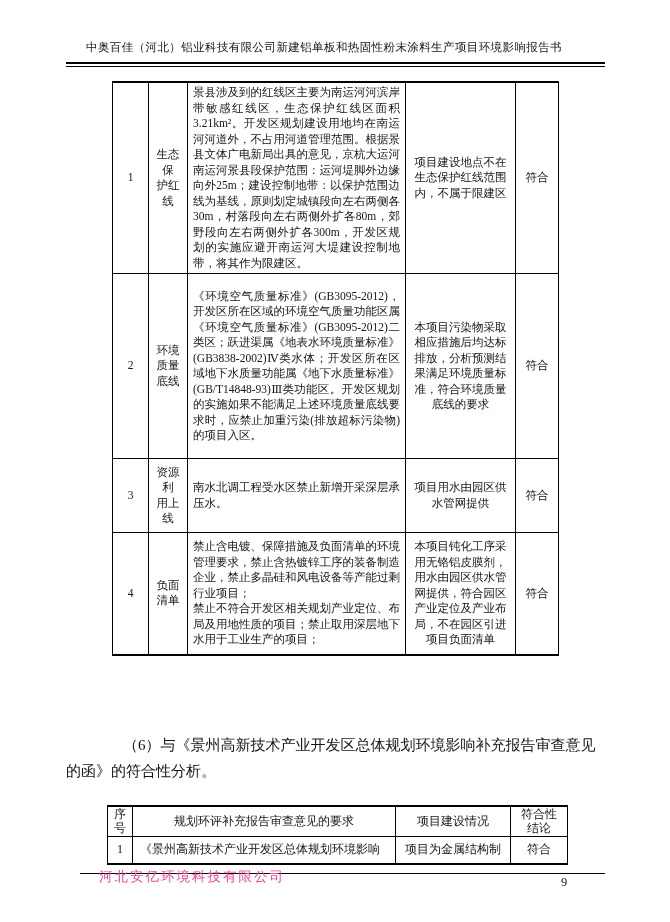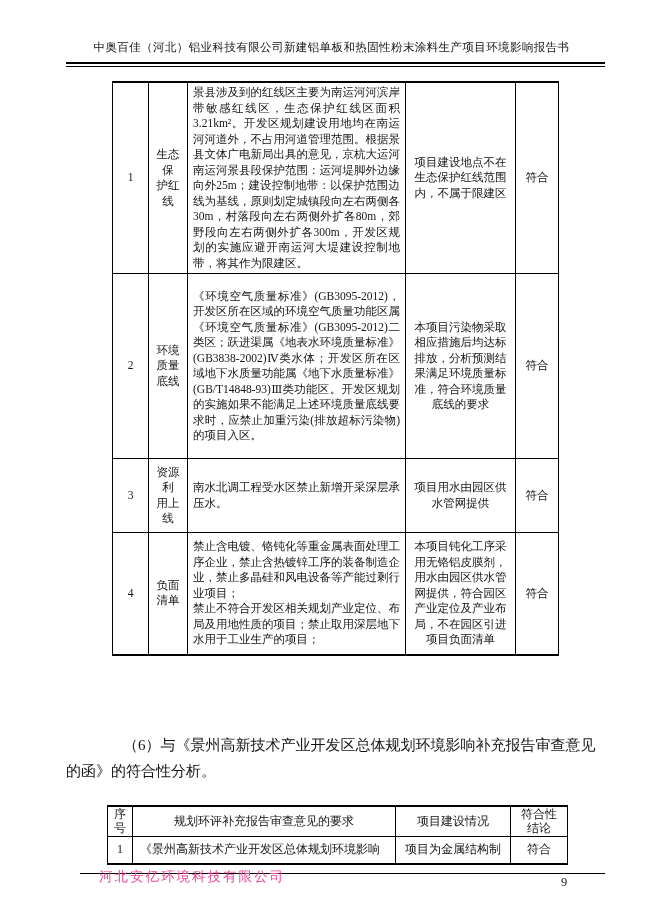--- a/index.html
+++ b/index.html
@@ -3,21 +3,20 @@
 <meta charset="utf-8">
 <style>
   html,body{margin:0;padding:0;background:#ffffff;}
   .page{
     position:relative;
     width:648px;height:922px;
     background:#ffffff;
     font-family:"Liberation Serif","DejaVu Serif",serif;
     color:#111111;
     overflow:hidden;
-    padding-left:15px;
   }
   
   .doc-header{
     position:absolute;top:40px;left:0;right:0;
     text-align:center;
     font-size:11.5px;letter-spacing:0.4px;
     color:#151515;
     white-space:nowrap;
   }
   .double-rule{
@@ -124,21 +123,21 @@
 用上
 线</td>
         <td class="cell-req">南水北调工程受水区禁止新增开采深层承压水。</td>
         <td>项目用水由园区供水管网提供</td>
         <td>符合</td>
       </tr>
       <tr class="r4">
         <td>4</td>
         <td class="prelines">负面
 清单</td>
-        <td class="cell-req prelines">禁止含电镀、铬钝化等重金属表面处理工序企业，禁止含热镀锌工序的装备制造企业，禁止多晶硅和风电设备等产能过剩行业项目；
+        <td class="cell-req prelines">禁止含电镀、保障措施及负面清单的环境管理要求，禁止含热镀锌工序的装备制造企业，禁止多晶硅和风电设备等产能过剩行业项目；
 禁止不符合开发区相关规划产业定位、布局及用地性质的项目；禁止取用深层地下水用于工业生产的项目；</td>
         <td>本项目钝化工序采用无铬铝皮膜剂，用水由园区供水管网提供，符合园区产业定位及产业布局，不在园区引进项目负面清单</td>
         <td>符合</td>
       </tr>
     </tbody>
   </table>
 
   <p class="body-p p2">（6）与《景州高新技术产业开发区总体规划环境影响补充报告审查意见的函》的符合性分析。</p>
 
 

